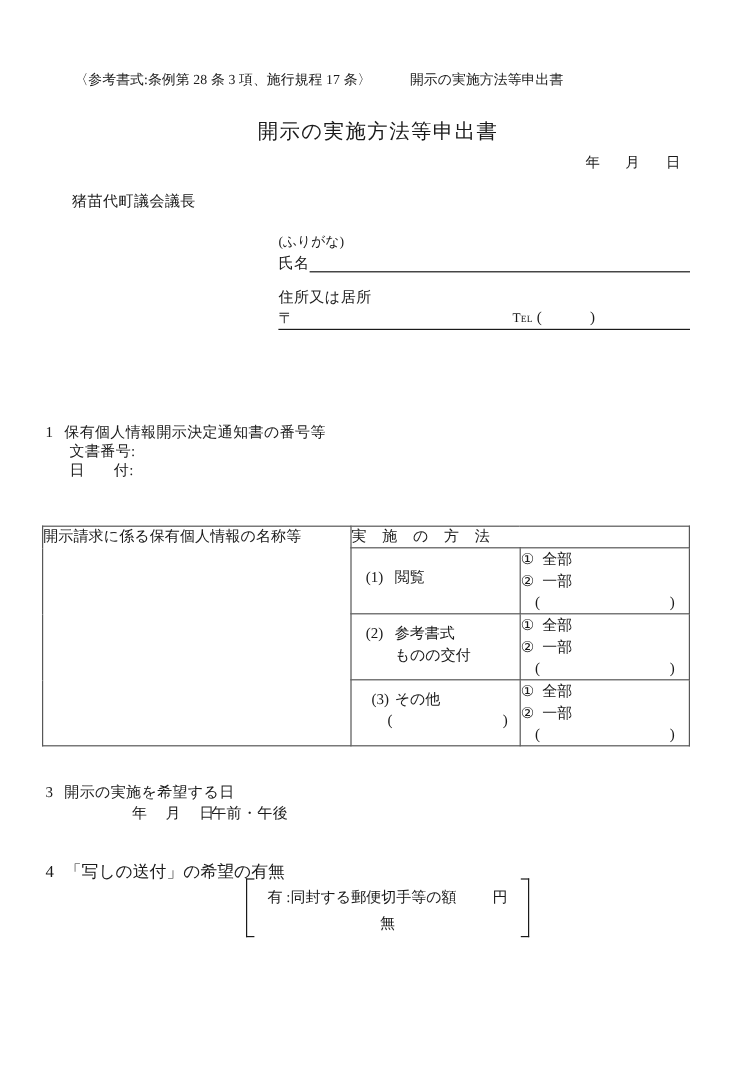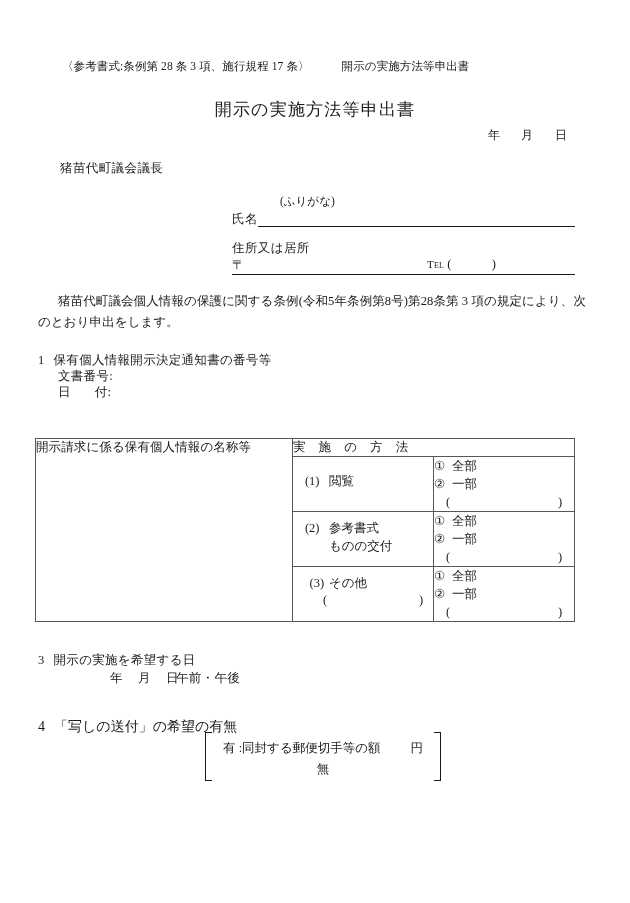--- a/index.html
+++ b/index.html
@@ -68,21 +68,20 @@
     font-size: 12.5px;
     letter-spacing: 0.4px;
   }
 
   
   .furigana {
     position: absolute;
     left: 232px;
     top: 194px;
     font-size: 11.5px;
-    margin-left: 48px;
   }
   .name-row {
     position: absolute;
     left: 232px;
     top: 211px;
     width: 343px;
     font-size: 12.5px;
   }
   .name-row .lbl {
     float: left;
@@ -347,21 +346,20 @@
   <div class="addr-row">
     <span class="postal">〒</span>
     <span class="tel">
       <span class="tel-word">Tel</span>
       <span>(</span>
       <span class="paren-gap"></span>
       <span>)</span>
     </span>
   </div>
 
-  <div class="body-para">猪苗代町議会個人情報の保護に関する条例(令和5年条例第8号)第28条第 3 項の規定により、次のとおり申出をします。</div>
 
   <div class="sec sec-1">
     <span>1</span><span class="num-gap"></span><span>保有個人情報開示決定通知書の番号等</span>
   </div>
   <div class="sec sec-1-sub1">文書番号:</div>
   <div class="sec sec-1-sub2">
     <span>日</span><span class="sp"></span><span>付:</span>
   </div>
 
 

